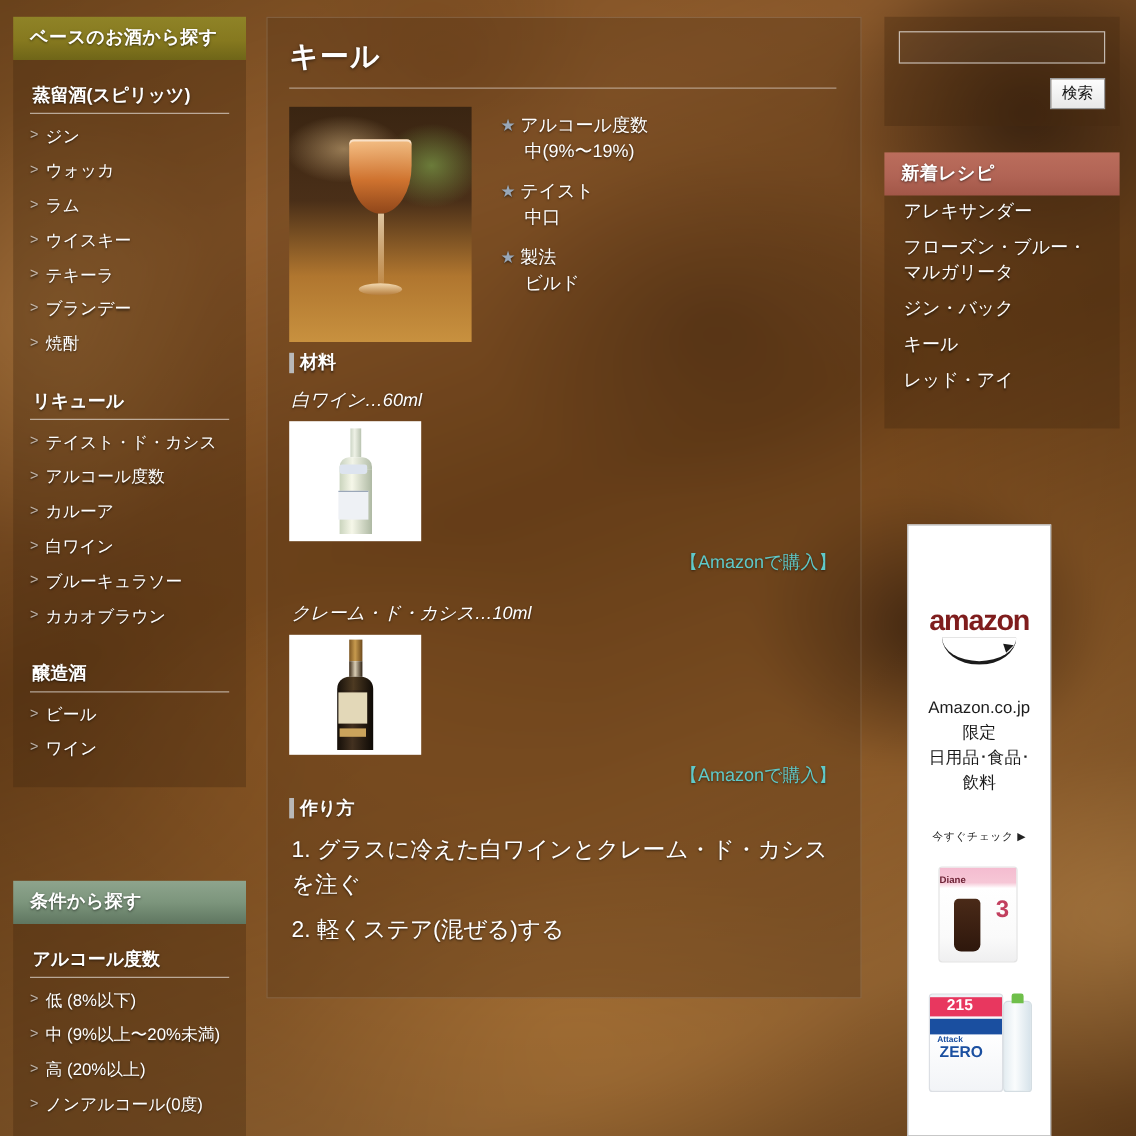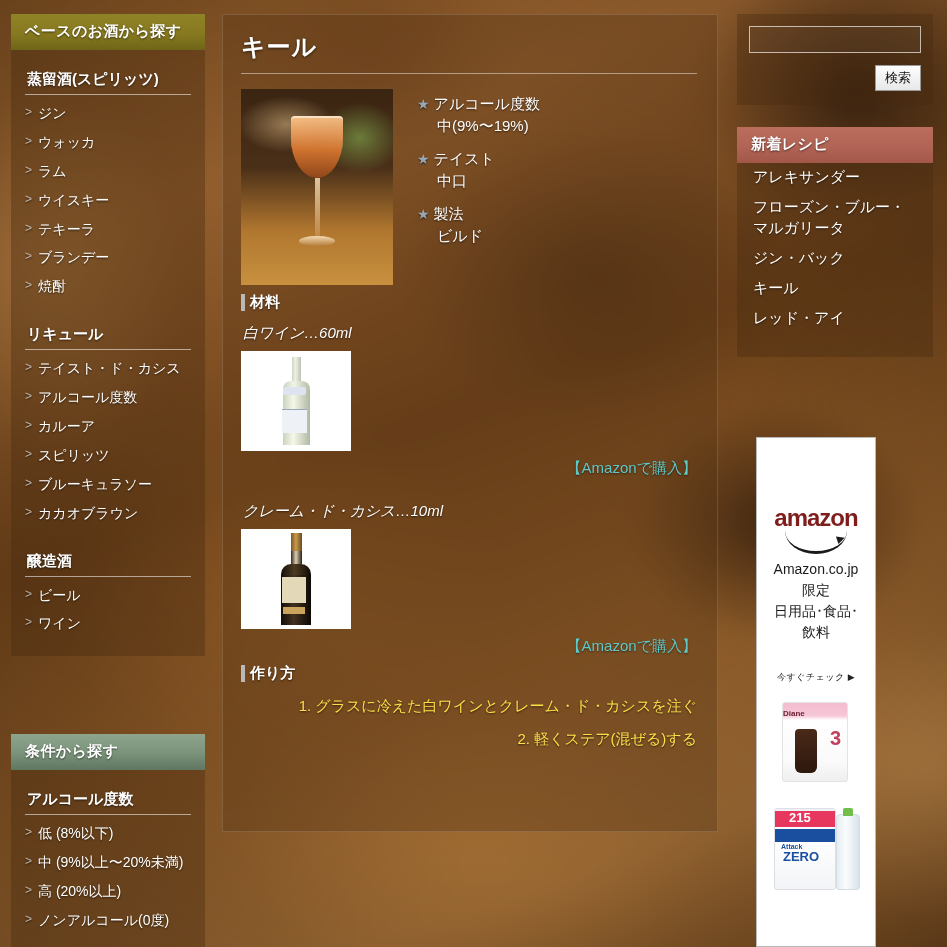--- a/index.html
+++ b/index.html
@@ -163,22 +163,22 @@
   .bottle-dark .body2 { width:30px; height:50px; margin:0 auto; background: linear-gradient(90deg,#140e08,#433120 42%,#0d0905); }
   .bottle-dark .lbl { position:absolute; left:3px; top:44px; width:24px; height:26px; background:#e3d8b8; }
   .bottle-dark .lbl2 { position:absolute; left:4px; top:74px; width:22px; height:7px; background:#caa35c; }
 
   .amazon-link {
     display:block; text-align:right; color:#5fc9c9; font-size:15px;
     text-decoration:none; margin-top: 8px;
     text-shadow: 0 1px 2px rgba(0,0,0,.5);
   }
 
-  .step { color:#fde047; font-size:15px; margin: 10px 0 0 2px; line-height:1.5;
-          text-shadow: 0 1px 2px rgba(0,0,0,.6); text-align: right; }
+  .step { color:#ffffff; font-size:19px; margin: 10px 0 0 2px; line-height:1.5;
+          text-shadow: 0 1px 2px rgba(0,0,0,.6); }
 
   
   #right-col { position: absolute; left: 737px; top: 14px; width: 196px; }
   #search-panel .panel-body { padding: 12px 12px 14px 12px; }
   #search-input {
     width: 100%; height: 27px;
     background: rgba(255,255,255,.04);
     border: 1px solid rgba(255,255,255,.65);
     color:#fff; font-size:13px; padding: 0 6px;
     outline: none;
@@ -213,21 +213,21 @@
   #ad-smile:before {
     content:""; position:absolute; left:0; top:0; width:62px; height:20px;
     border-bottom: 3px solid #1b1b1b; border-radius: 0 0 50% 50%/0 0 100% 100%;
   }
   #ad-smile:after {
     content:""; position:absolute; right:2px; top:4px;
     border-left: 8px solid #1b1b1b; border-top: 4px solid transparent; border-bottom: 4px solid transparent;
     transform: rotate(-18deg);
   }
   .ad-line { font-size: 14px; color:#1b1b1b; line-height: 1.5; }
-  #ad-brand { margin-top: 16px; }
+  #ad-brand { margin-top: 36px; }
   #ad-cta { font-size: 9px; color:#222; margin-top: 28px; letter-spacing:.5px; }
 
   .ad-prod { margin: 14px auto 0 auto; width: 92px; height: 92px; position:relative; }
   .pouch-pink { position:absolute; left: 12px; top: 4px; width: 66px; height: 80px;
     background: linear-gradient(180deg,#f4bcd0 0%, #f6c7d6 16%, #ffffff 22%, #fafafa 75%, #efeff0 100%);
     border: 1px solid #e3e3e3; border-radius: 3px; }
   .pouch-pink .txt { position:absolute; left:0; top:6px; font-size:8px; color:#6d2336; font-weight:bold; }
   .pouch-pink .num { position:absolute; right:6px; top:24px; font-size:20px; color:#c2405f; font-weight:bold; }
   .pouch-pink .btl { position:absolute; left:12px; top:26px; width:22px; height:44px;
     background: linear-gradient(180deg,#4a2a18,#2e170c); border-radius: 4px 4px 6px 6px; }
@@ -295,21 +295,21 @@
       <a class="nav-item" href="#">
         <span class="chev">&gt;</span>
         <span>アルコール度数</span>
       </a>
       <a class="nav-item" href="#">
         <span class="chev">&gt;</span>
         <span>カルーア</span>
       </a>
       <a class="nav-item" href="#">
         <span class="chev">&gt;</span>
-        <span>スピリッツ</span>
+        <span>白ワイン</span>
       </a>
       <a class="nav-item" href="#">
         <span class="chev">&gt;</span>
         <span>ブルーキュラソー</span>
       </a>
       <a class="nav-item" href="#">
         <span class="chev">&gt;</span>
         <span>カカオブラウン</span>
       </a>
 

